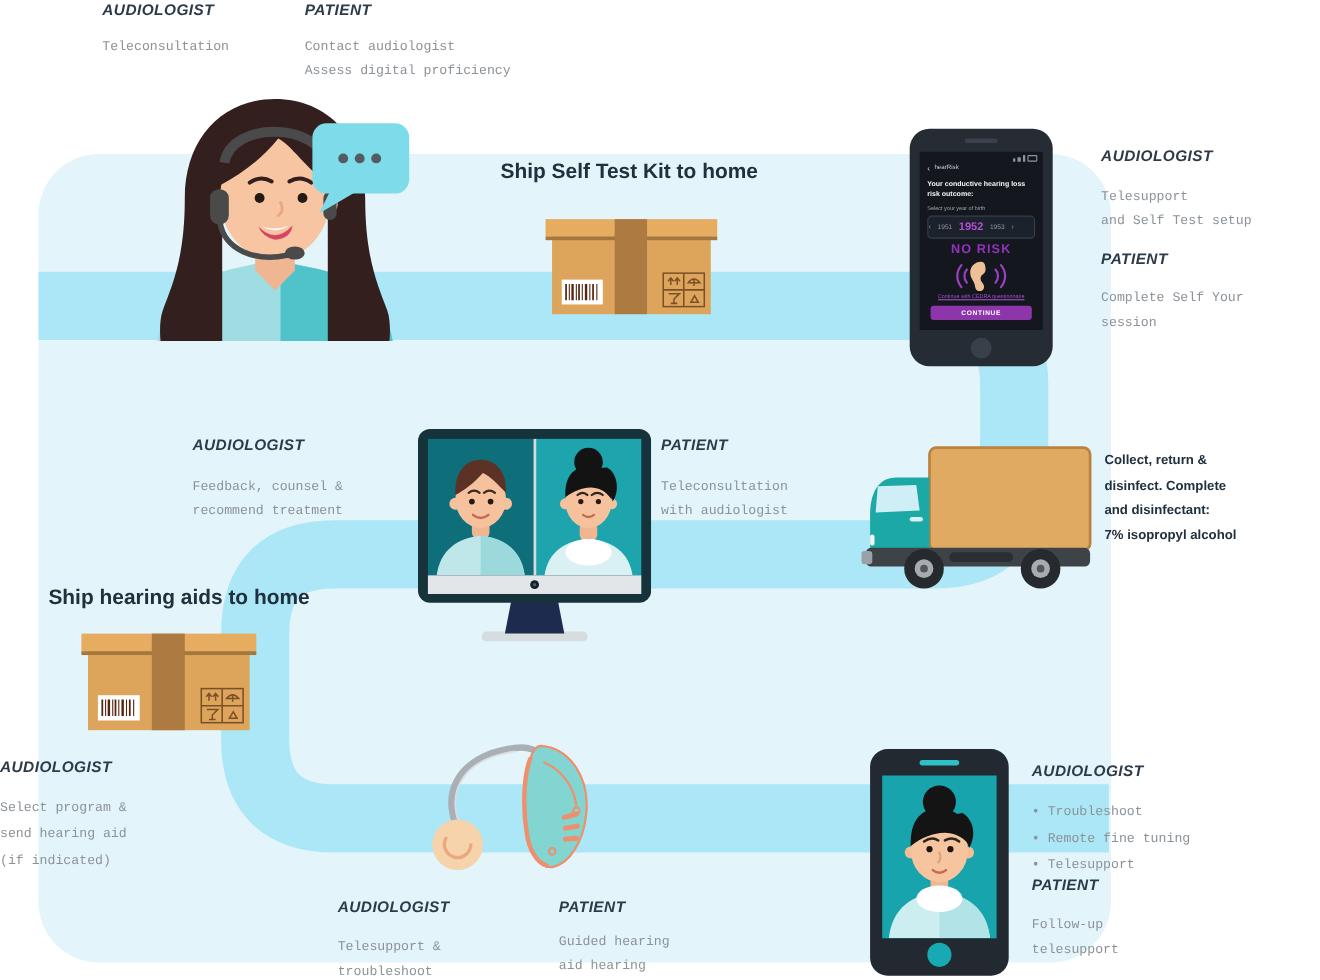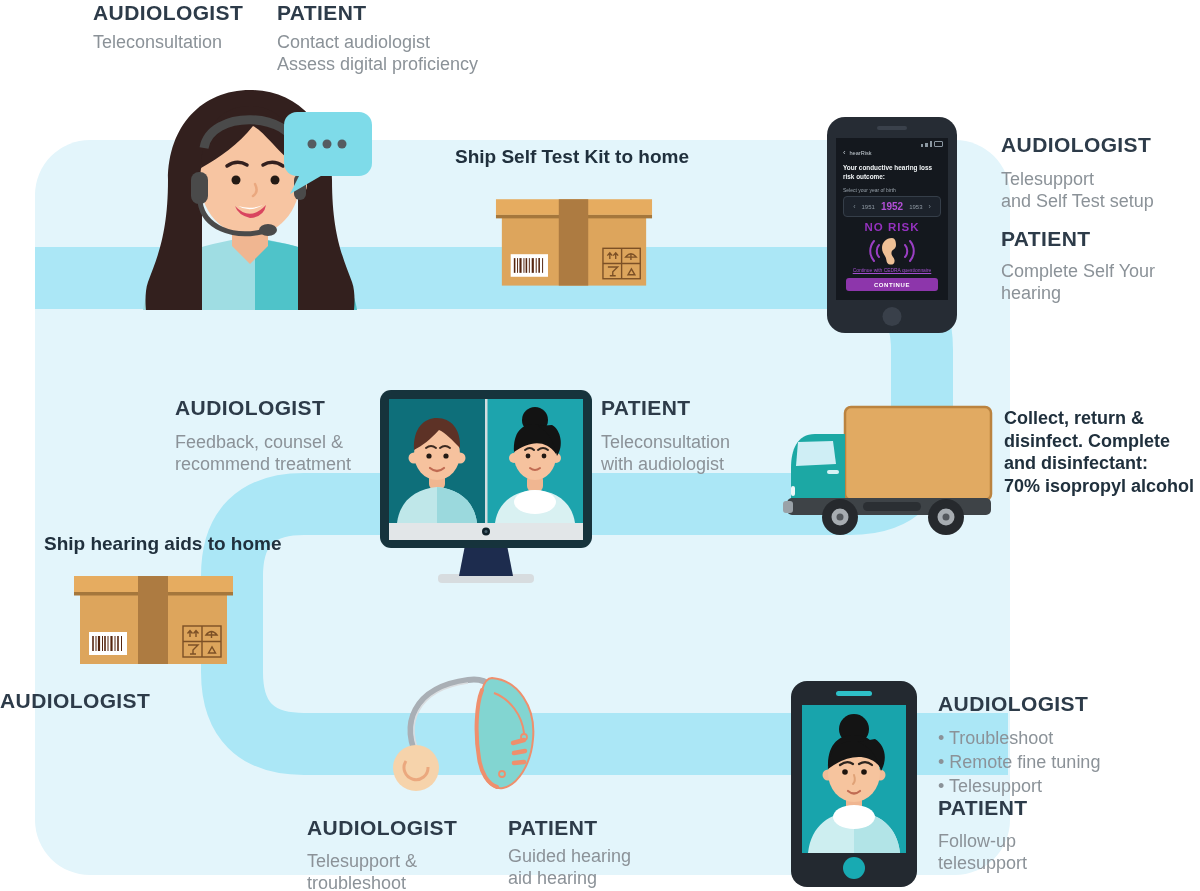--- a/index.html
+++ b/index.html
@@ -1,37 +1,37 @@
 <!DOCTYPE html>
 <html><head>
 <meta charset="utf-8">
 <style>
   html,body{margin:0;padding:0;background:#ffffff;}
   .stage{position:relative;width:1200px;height:891px;background:#ffffff;overflow:hidden;
          font-family:"Liberation Sans",sans-serif;}
   .abs{position:absolute;}
   
-  .h{font-size:21px;font-weight:700;color:#2d3b49;letter-spacing:.4px;white-space:nowrap;}
-  .d{font-size:18px;color:#8b9298;line-height:22px;white-space:nowrap;}
+  .h{font-size:14px;font-weight:700;color:#2d3b49;letter-spacing:.4px;white-space:nowrap;font-style:italic;}
+  .d{font-size:12px;color:#8b9298;line-height:22px;white-space:nowrap;font-family:Liberation Mono, monospace;}
   .d24{line-height:24px;}
   .cap{font-size:19px;font-weight:700;color:#20303d;white-space:nowrap;}
-  .capsm{font-size:18px;font-weight:700;color:#20303d;line-height:22.5px;white-space:nowrap;}
+  .capsm{font-size:12px;font-weight:700;color:#20303d;line-height:22.5px;white-space:nowrap;}
   
   .phone1{position:absolute;left:827px;top:117px;width:130px;height:216px;background:#262c34;border-radius:18px;}
   .phone1 .speaker{position:absolute;top:9px;left:50%;transform:translateX(-50%);width:30px;height:4px;border-radius:2px;background:#3a414b;}
   .p1screen{position:absolute;left:9px;top:21px;width:112px;height:162px;background:#14181e;overflow:hidden;}
   .p1status{position:absolute;top:3px;right:5px;display:flex;gap:2px;align-items:flex-end;}
   .sb{width:2.5px;background:#8b97a1;display:inline-block;}
   .sbat{width:7px;height:4px;border:1px solid #8b97a1;border-radius:1px;display:inline-block;}
   .p1nav{position:absolute;top:12px;left:7px;display:flex;gap:4px;align-items:center;color:#c6ced5;font-size:5.6px;}
   .p1nav .chev{font-size:7.5px;line-height:6px;}
   .p1title{position:absolute;top:25px;left:7px;right:7px;color:#f3f6f8;font-weight:700;font-size:6.4px;line-height:1.45;}
   .p1sub{position:absolute;top:49px;left:7px;color:#98a2ab;font-size:5px;}
   .p1picker{position:absolute;top:58px;left:7px;right:7px;height:19px;background:#1c222b;border:1px solid #353e49;border-radius:4px;
-            display:flex;align-items:center;justify-content:center;gap:6px;}
+            display:flex;align-items:center;justify-content:flex-start;gap:6px;}
   .pkch{color:#7e8a94;font-size:7px;}
   .pkyr{color:#8f99a3;font-size:6px;}
   .pksel{color:#b44fd8;font-size:10px;font-weight:700;}
   .p1result{position:absolute;top:83px;left:0;right:0;text-align:center;color:#9431be;font-weight:700;font-size:11.5px;letter-spacing:1px;}
   .p1ear{position:absolute;top:98px;left:50%;transform:translateX(-50%);}
   .p1link{position:absolute;top:130px;left:0;right:0;text-align:center;color:#a44fd0;font-size:4.9px;text-decoration:underline;}
   .p1btn{position:absolute;top:140px;left:10px;right:10px;height:13px;background:#8d36ab;border-radius:3px;color:#ffffff;
          font-size:6px;font-weight:700;letter-spacing:.6px;display:flex;align-items:center;justify-content:center;}
   .p1home{position:absolute;bottom:7px;left:50%;transform:translateX(-50%);width:19px;height:19px;border-radius:50%;background:#39404a;}
   
@@ -298,44 +298,49 @@
   </div>
 
   <div class="abs h" style="left:1001px;top:133px">AUDIOLOGIST</div>
   <div class="abs" style="left:1001px;top:168px">
     <div class="d">Telesupport</div>
     <div class="d">and Self Test setup</div>
   </div>
   <div class="abs h" style="left:1001px;top:227px">PATIENT</div>
   <div class="abs" style="left:1001px;top:260px">
     <div class="d">Complete Self Your</div>
-    <div class="d">hearing</div>
+    <div class="d">session</div>
   </div>
 
   <div class="abs h" style="left:175px;top:396px">AUDIOLOGIST</div>
   <div class="abs" style="left:175px;top:431px">
     <div class="d">Feedback, counsel &amp;</div>
     <div class="d">recommend treatment</div>
   </div>
   <div class="abs h" style="left:601px;top:396px">PATIENT</div>
   <div class="abs" style="left:601px;top:431px">
     <div class="d">Teleconsultation</div>
     <div class="d">with audiologist</div>
   </div>
 
   <div class="abs" style="left:1004px;top:407px">
     <div class="capsm">Collect, return &amp;</div>
     <div class="capsm">disinfect. Complete</div>
     <div class="capsm">and disinfectant:</div>
-    <div class="capsm">70% isopropyl alcohol</div>
+    <div class="capsm">7% isopropyl alcohol</div>
   </div>
 
   <div class="abs cap" style="left:44px;top:533px">Ship hearing aids to home</div>
 
   <div class="abs h" style="left:0px;top:689px">AUDIOLOGIST</div>
+  <div class="abs" style="left:0px;top:722px">
+    <div class="d d24">Select program &amp;</div>
+    <div class="d d24">send hearing aid</div>
+    <div class="d d24">(if indicated)</div>
+  </div>
 
   <div class="abs h" style="left:307px;top:816px">AUDIOLOGIST</div>
   <div class="abs" style="left:307px;top:850px">
     <div class="d">Telesupport &amp;</div>
     <div class="d">troubleshoot</div>
   </div>
   <div class="abs h" style="left:508px;top:816px">PATIENT</div>
   <div class="abs" style="left:508px;top:845px">
     <div class="d">Guided hearing</div>
     <div class="d">aid hearing</div>

